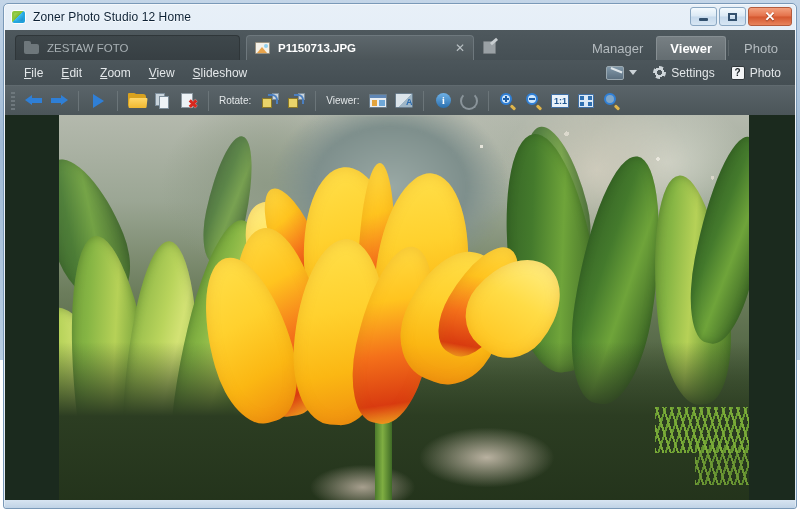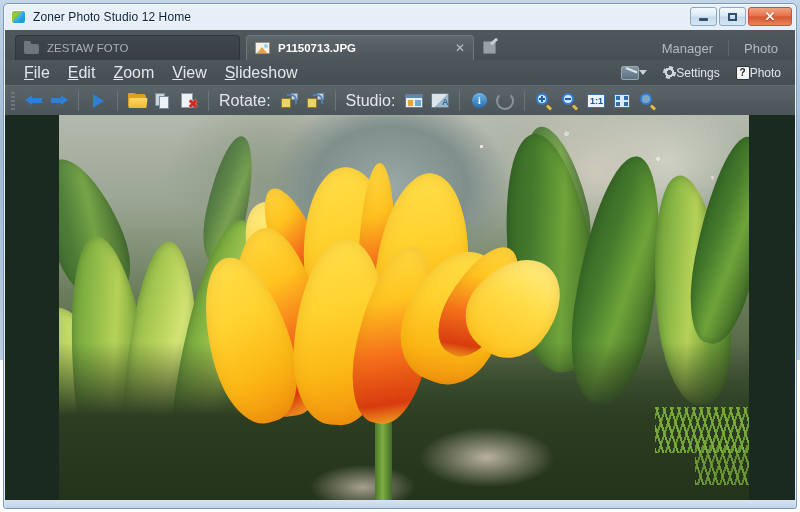--- a/index.html
+++ b/index.html
@@ -158,28 +158,28 @@
   .mode-sep { width:1px; height:16px; background:#5e676b; margin:0 2px 4px 2px;}
   
   .menubar {
     position: relative; height: 25px;
     background: linear-gradient(180deg,#4c565b 0%,#444e53 100%);
     display:flex; align-items:center;
     padding-left: 10px;
     box-sizing:border-box;
   }
   .menu-item {
-    font-size: 16px; color: #e3e7e9; padding: 2px 9px; white-space:nowrap;
+    font-size: 12px; color: #e3e7e9; padding: 2px 9px; white-space:nowrap;
   }
   .menu-item u { text-decoration: underline; }
   .menubar-right {
     position:absolute; right:8px; top:0; height:25px;
     display:flex; align-items:center; gap:4px;
   }
-  .mb-btn { display:flex; align-items:center; font-size:12px; color:#e3e7e9; padding:2px 6px;}
+  .mb-btn { display:flex; align-items:center; gap:5px; font-size:12px; color:#e3e7e9; padding:2px 6px;}
   .gear {
     width:13px;height:13px;border-radius:50%;
     background:
       radial-gradient(circle at 50% 50%, #4c565b 0 2.6px, #cfd6da 2.6px 5px, transparent 5px),
       conic-gradient(#cfd6da 0 12%, transparent 12% 25%, #cfd6da 25% 37%, transparent 37% 50%, #cfd6da 50% 62%, transparent 62% 75%, #cfd6da 75% 87%, transparent 87%);
   }
   .qmark {
     width:14px;height:14px;background:#f2f4f5;border:1px solid #2f3639;border-radius:2px;
     color:#1d2427;font-size:10px;font-weight:bold;display:flex;align-items:center;justify-content:center;
     box-sizing:border-box;
@@ -201,21 +201,21 @@
     box-sizing:border-box;
     border-top:1px solid #606a6f;
   }
   .grip { width:4px;height:18px; background:
       repeating-linear-gradient(180deg,#6e787d 0 2px, transparent 2px 4px);
       margin-right:4px;}
   .tb-sep { width:1px; height:20px; background:#6b7579; margin:0 5px; }
   .tb-btn {
     width:24px;height:24px;display:flex;align-items:center;justify-content:center;position:relative;
   }
-  .tb-label { font-size:16px;color:#e3e7e9;margin:0 5px 0 3px; }
+  .tb-label { font-size:10px;color:#e3e7e9;margin:0 5px 0 3px; }
   
   .arrow-l,.arrow-r{width:17px;height:11px;position:relative;}
   .arrow-l:before,.arrow-r:before{content:"";position:absolute;top:3px;width:11px;height:5px;background:#2f7fd6;}
   .arrow-l:before{left:6px;} .arrow-r:before{left:0;}
   .arrow-l:after{content:"";position:absolute;left:0;top:0;width:0;height:0;border-top:5.5px solid transparent;border-bottom:5.5px solid transparent;border-right:7px solid #2f7fd6;}
   .arrow-r:after{content:"";position:absolute;right:0;top:0;width:0;height:0;border-top:5.5px solid transparent;border-bottom:5.5px solid transparent;border-left:7px solid #2f7fd6;}
   .play{width:0;height:0;border-top:7px solid transparent;border-bottom:7px solid transparent;border-left:11px solid #2f7fd6;}
   .folder-open{width:19px;height:15px;position:relative;}
   .folder-open .back{position:absolute;left:0;top:1px;width:18px;height:13px;background:#d9a21f;border-radius:1px 3px 2px 2px;}
   .folder-open .tabt{position:absolute;left:0;top:0;width:8px;height:3px;background:#d9a21f;border-radius:1px 2px 0 0;}
@@ -380,20 +380,23 @@
           <span class="tab-close">✕</span>
         </div>
         <div class="edit-badge">
             <span class="pad"></span>
           </div>
 
         <div class="mode-tabs">
           <div class="mode-tab">
               <span>Manager</span>
             </div>
+          <div class="mode-tab sel">
+              <span>Viewer</span>
+            </div>
           <span class="mode-sep"></span>
           <div class="mode-tab">
               <span>Photo</span>
             </div>
         </div>
       </div>
 
       <div class="menubar">
         <div class="menu-item"><u>F</u><span>ile</span></div>
         <div class="menu-item"><u>E</u><span>dit</span></div>
@@ -459,21 +462,21 @@
             </span>
           </div>
         <div class="tb-btn">
             <span class="rot-ico">
               <span class="sq1"></span>
               <span class="sq2"></span>
               <span class="ar"></span>
             </span>
           </div>
         <span class="tb-sep"></span>
-        <span class="tb-label">Studio:</span>
+        <span class="tb-label">Viewer:</span>
         <div class="tb-btn">
             <span class="panes-ico">
               <span class="bar"></span>
               <span class="c1"></span>
               <span class="c2"></span>
             </span>
           </div>
         <div class="tb-btn">
             <span class="panes2-ico">
               <span class="sh"></span>

